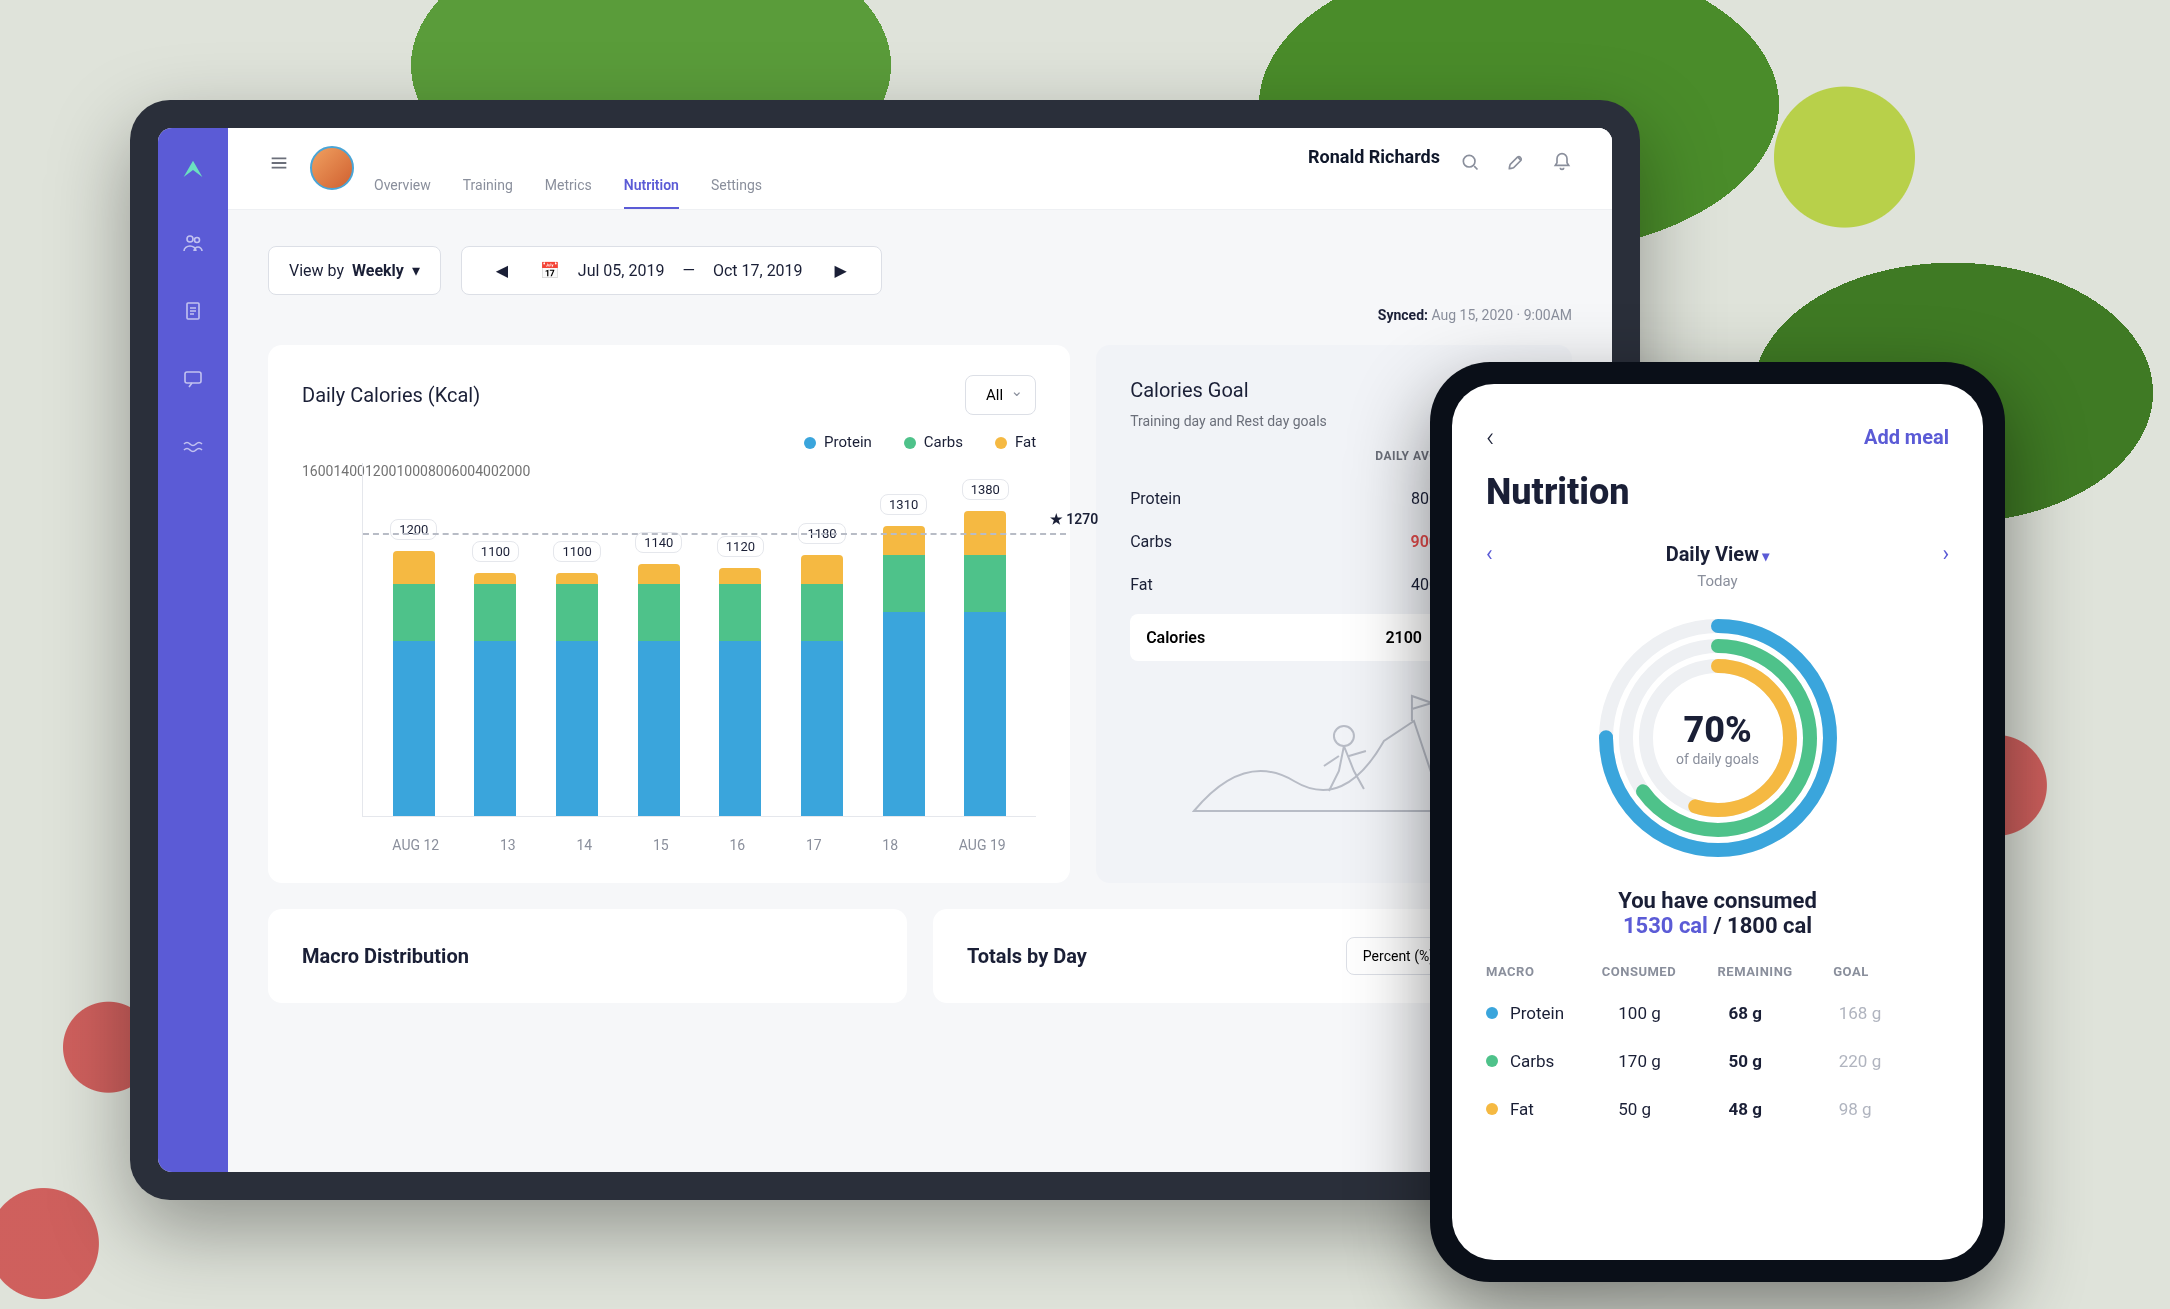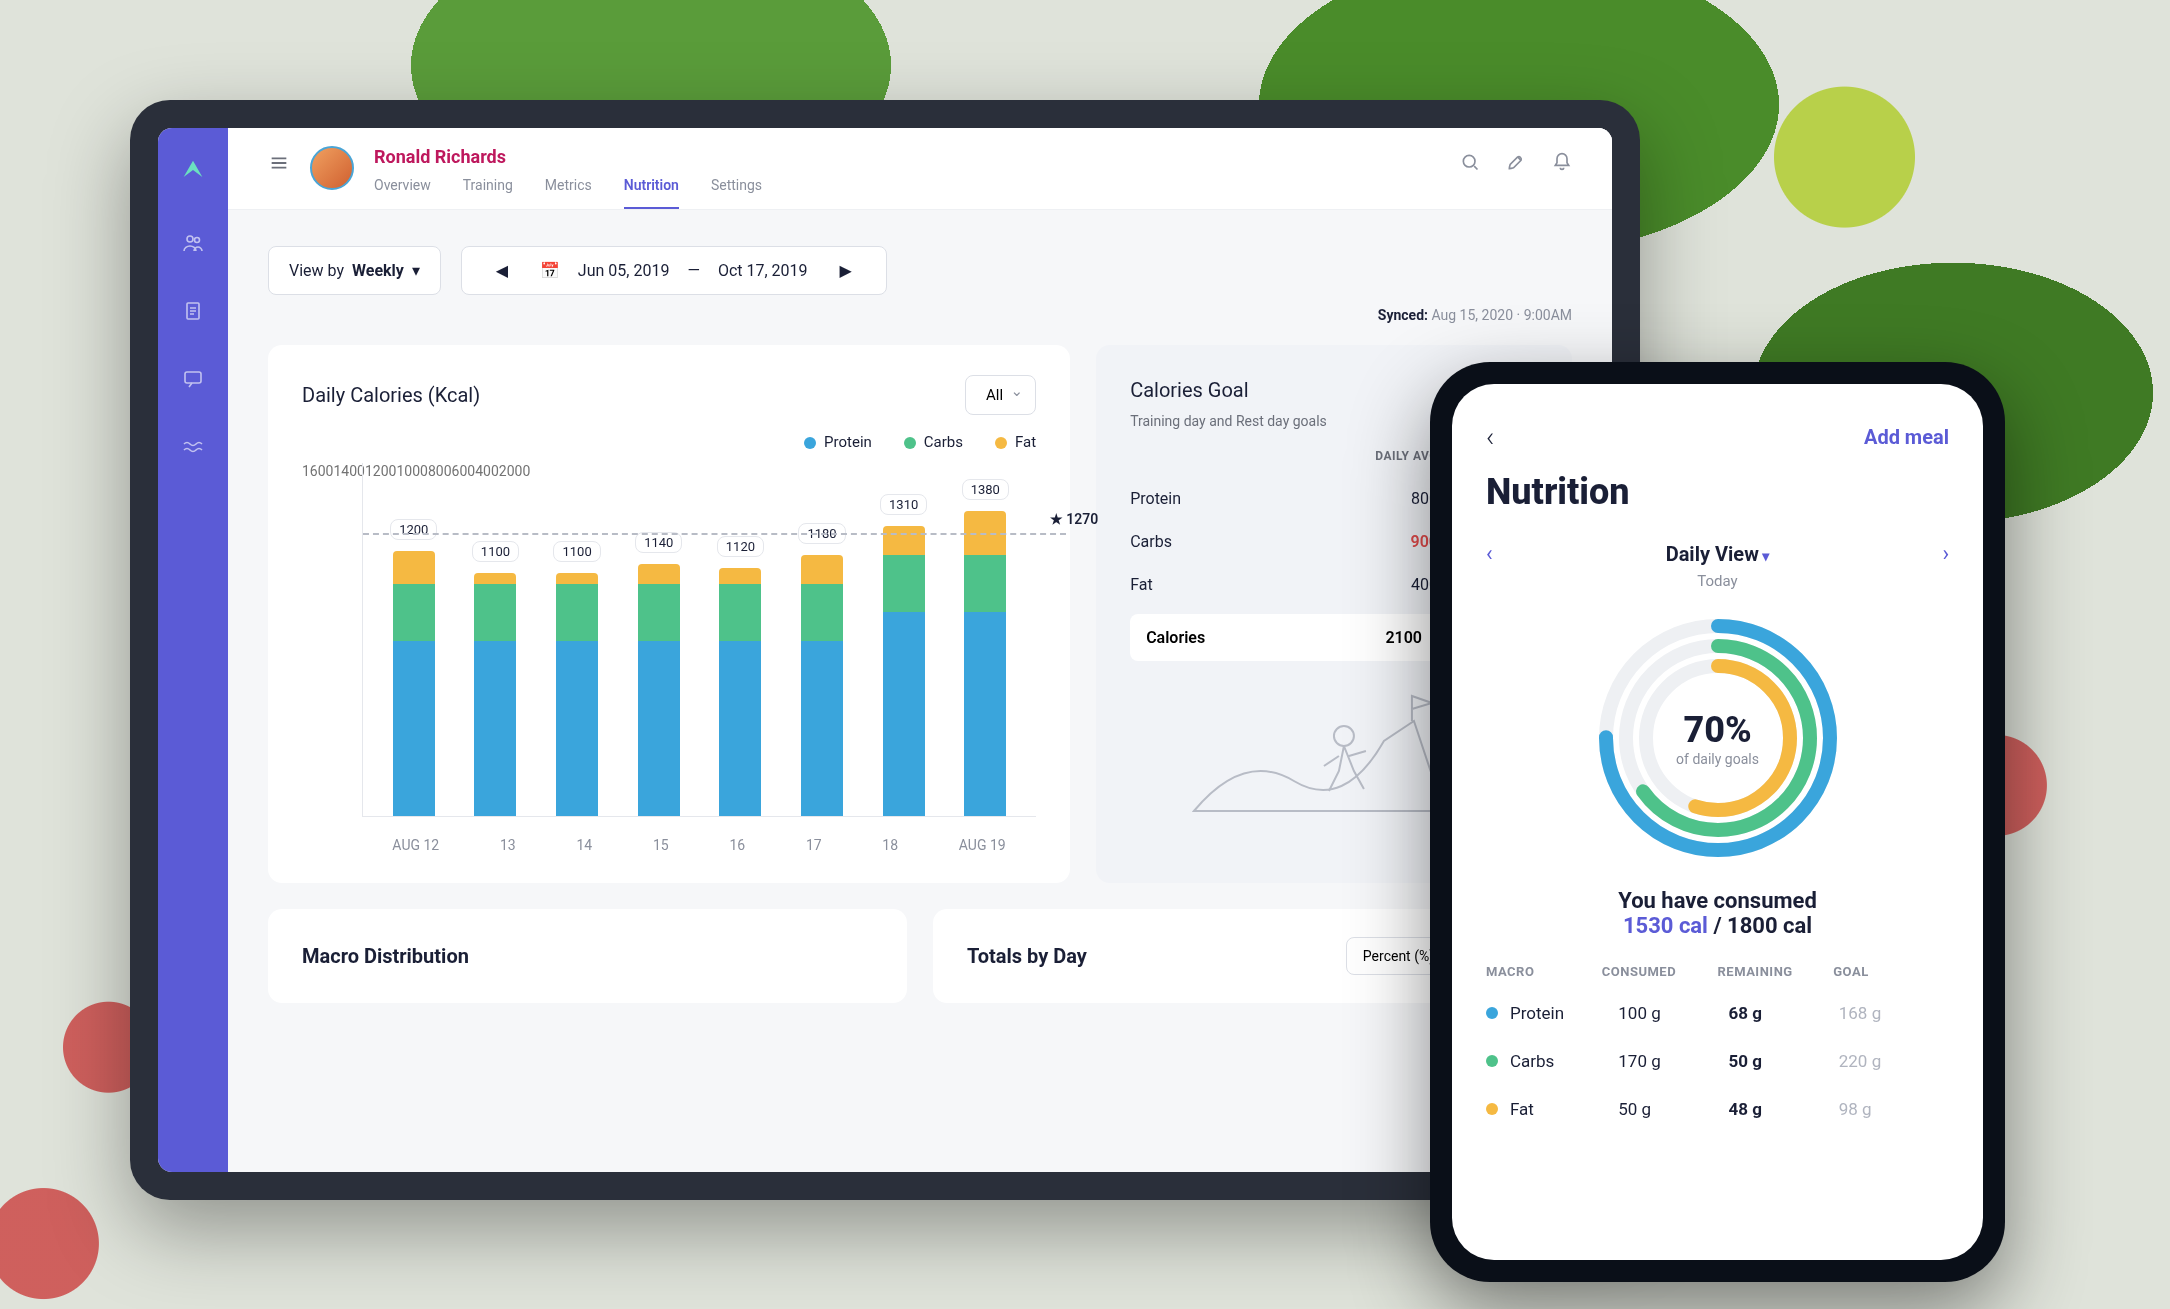--- a/index.html
+++ b/index.html
@@ -23,21 +23,21 @@
 .sidebar { width:70px; background:#5b5bd6; display:flex; flex-direction:column; align-items:center; padding-top:28px; gap:42px; }
 .sidebar-logo svg { width:28px; height:28px; }
 .sidebar-icon { color:#c2c2f0; width:26px; height:26px; display:flex; align-items:center; justify-content:center; cursor:pointer; }
 .sidebar-icon svg { width:24px; height:24px; stroke:currentColor; fill:none; stroke-width:1.6; }
 
 .main { flex:1; background:#f6f7f9; display:flex; flex-direction:column; overflow:hidden; }
 .topbar { background:#fff; padding:18px 40px 0; display:flex; align-items:flex-start; gap:20px; border-bottom:1px solid #eef0f3; }
 .menu-btn { color:#6b6f7a; cursor:pointer; margin-top:6px; }
 .avatar { width:44px; height:44px; border-radius:50%; background:linear-gradient(135deg,#f0a060,#d06030); border:2px solid #4aa5d6; }
 .user-block { flex:1; }
-.user-name { font-weight:700; color:#be185d; font-size:18px; }
+.user-name { font-weight:700; color:#0f172a; font-size:18px;text-align:right; }
 .tabs { display:flex; gap:32px; margin-top:10px; font-size:14px; color:#8a8f9c; }
 .tab { padding-bottom:14px; cursor:pointer; }
 .tab.active { color:#5b5bd6; border-bottom:2px solid #5b5bd6; font-weight:600; }
 .top-icons { display:flex; gap:26px; color:#8a8f9c; margin-top:6px; }
 .top-icons span { cursor:pointer; }
 
 .content { padding:36px 40px; overflow-y:auto; }
 .page-header { display:flex; align-items:center; gap:20px; margin-bottom:10px; }
 .page-title { font-size:32px; font-weight:700; color:#1a1f36; flex:1; }
 .select-box { background:#fff; border:1px solid #dcdfe6; border-radius:8px; padding:14px 20px; font-size:16px; color:#1a1f36; cursor:pointer; display:flex; align-items:center; gap:8px; }
@@ -209,21 +209,21 @@
     <div class="content">
       <div class="page-header">
         <div class="select-box">
           <span>View by </span>
               <b>Weekly</b>
           <span>▾</span>
         </div>
         <div class="select-box date-range">
           <span class="nav-arrow">◀</span>
           <span>📅</span>
-          <span>Jun 05, 2019</span>
+          <span>Jul 05, 2019</span>
           <span>—</span>
           <span>Oct 17, 2019</span>
           <span class="nav-arrow">▶</span>
         </div>
       </div>
       <div class="synced">
         <b>Synced:</b> <span>Aug 15, 2020 · 9:00AM</span>
       </div>
 
       <div class="card-row">

